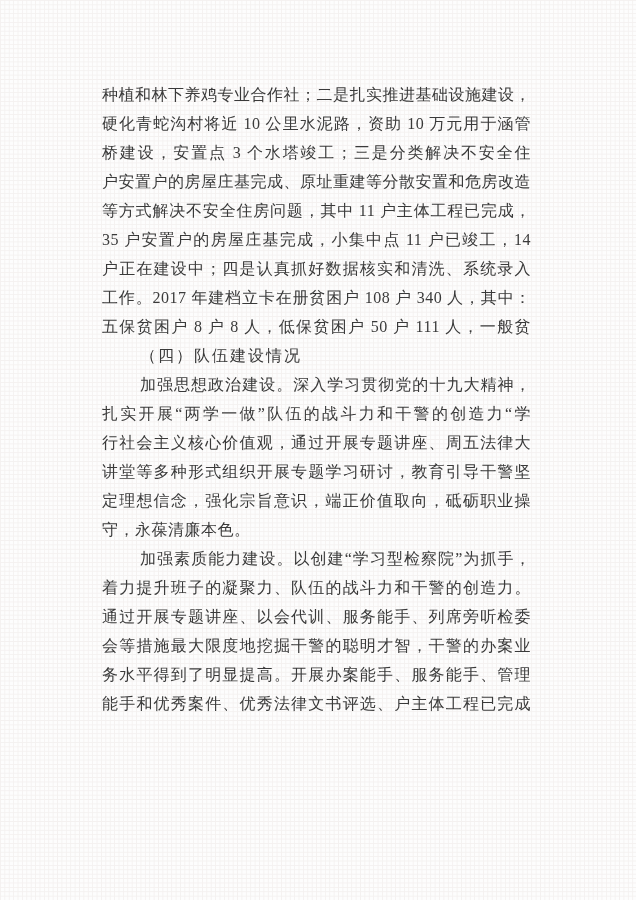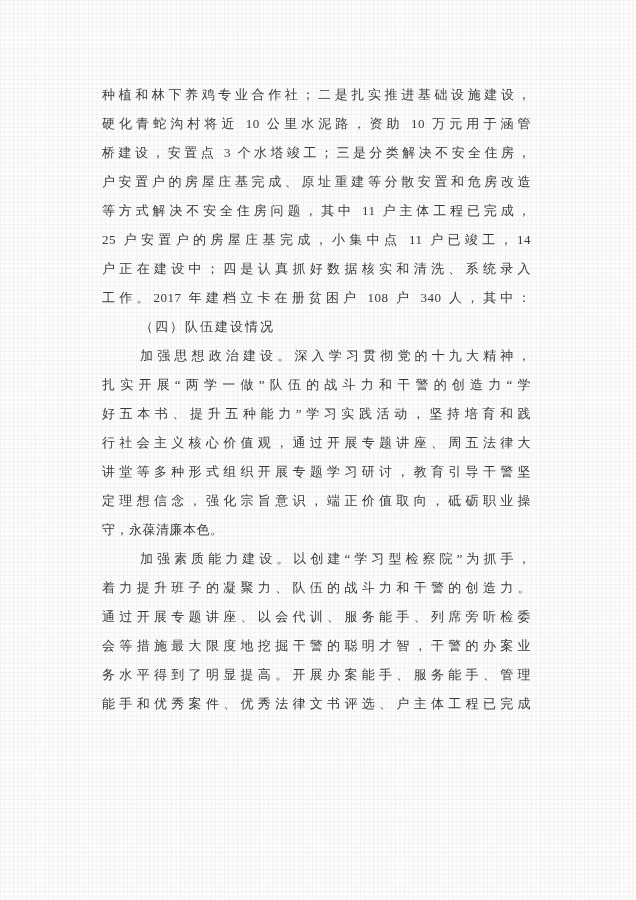--- a/index.html
+++ b/index.html
@@ -20,21 +20,21 @@
   .page {
     position: relative;
     width: 636px;
     height: 900px;
   }
   .textblock {
     position: absolute;
     left: 102px;
     top: 80px;
     width: 429px;
-    font-size: 13px;
+    font-size: 16px;
     line-height: 29px;
     color: var(--text-color, #3a3a3a);
     letter-spacing: 0.5px;
   }
   .paragraph {
     margin: 0;
   }
   .line {
     height: 29px;
     overflow: hidden;
@@ -58,31 +58,31 @@
 <body>
 
 <div class="page">
   <div class="textblock">
       <div class="paragraph">
         <div class="line">种植和林下养鸡专业合作社；二是扎实推进基础设施建设，</div>
         <div class="line">硬化青蛇沟村将近 10 公里水泥路，资助 10 万元用于涵管</div>
         <div class="line">桥建设，安置点 3 个水塔竣工；三是分类解决不安全住房，</div>
         <div class="line">户安置户的房屋庄基完成、原址重建等分散安置和危房改造</div>
         <div class="line">等方式解决不安全住房问题，其中 11 户主体工程已完成，</div>
-        <div class="line">25 户安置户的房屋庄基完成，小集中点 11 户已竣工，14</div>
+        <div class="line">35 户安置户的房屋庄基完成，小集中点 11 户已竣工，14</div>
         <div class="line">户正在建设中；四是认真抓好数据核实和清洗、系统录入</div>
         <div class="line">工作。2017 年建档立卡在册贫困户 108 户 340 人，其中：</div>
+        <div class="line">五保贫困户 8 户 8 人，低保贫困户 50 户 111 人，一般贫</div>
       </div>
       <div class="paragraph heading">
         <div class="line indent no-justify">（四）队伍建设情况</div>
       </div>
       <div class="paragraph">
         <div class="line indent">加强思想政治建设。深入学习贯彻党的十九大精神，</div>
         <div class="line">扎实开展“两学一做”队伍的战斗力和干警的创造力“学</div>
-        <div class="line">好五本书、提升五种能力”学习实践活动，坚持培育和践</div>
         <div class="line">行社会主义核心价值观，通过开展专题讲座、周五法律大</div>
         <div class="line">讲堂等多种形式组织开展专题学习研讨，教育引导干警坚</div>
         <div class="line">定理想信念，强化宗旨意识，端正价值取向，砥砺职业操</div>
         <div class="line no-justify">守，永葆清廉本色。</div>
       </div>
       <div class="paragraph">
         <div class="line indent">加强素质能力建设。以创建“学习型检察院”为抓手，</div>
         <div class="line">着力提升班子的凝聚力、队伍的战斗力和干警的创造力。</div>
         <div class="line">通过开展专题讲座、以会代训、服务能手、列席旁听检委</div>
         <div class="line">会等措施最大限度地挖掘干警的聪明才智，干警的办案业</div>

